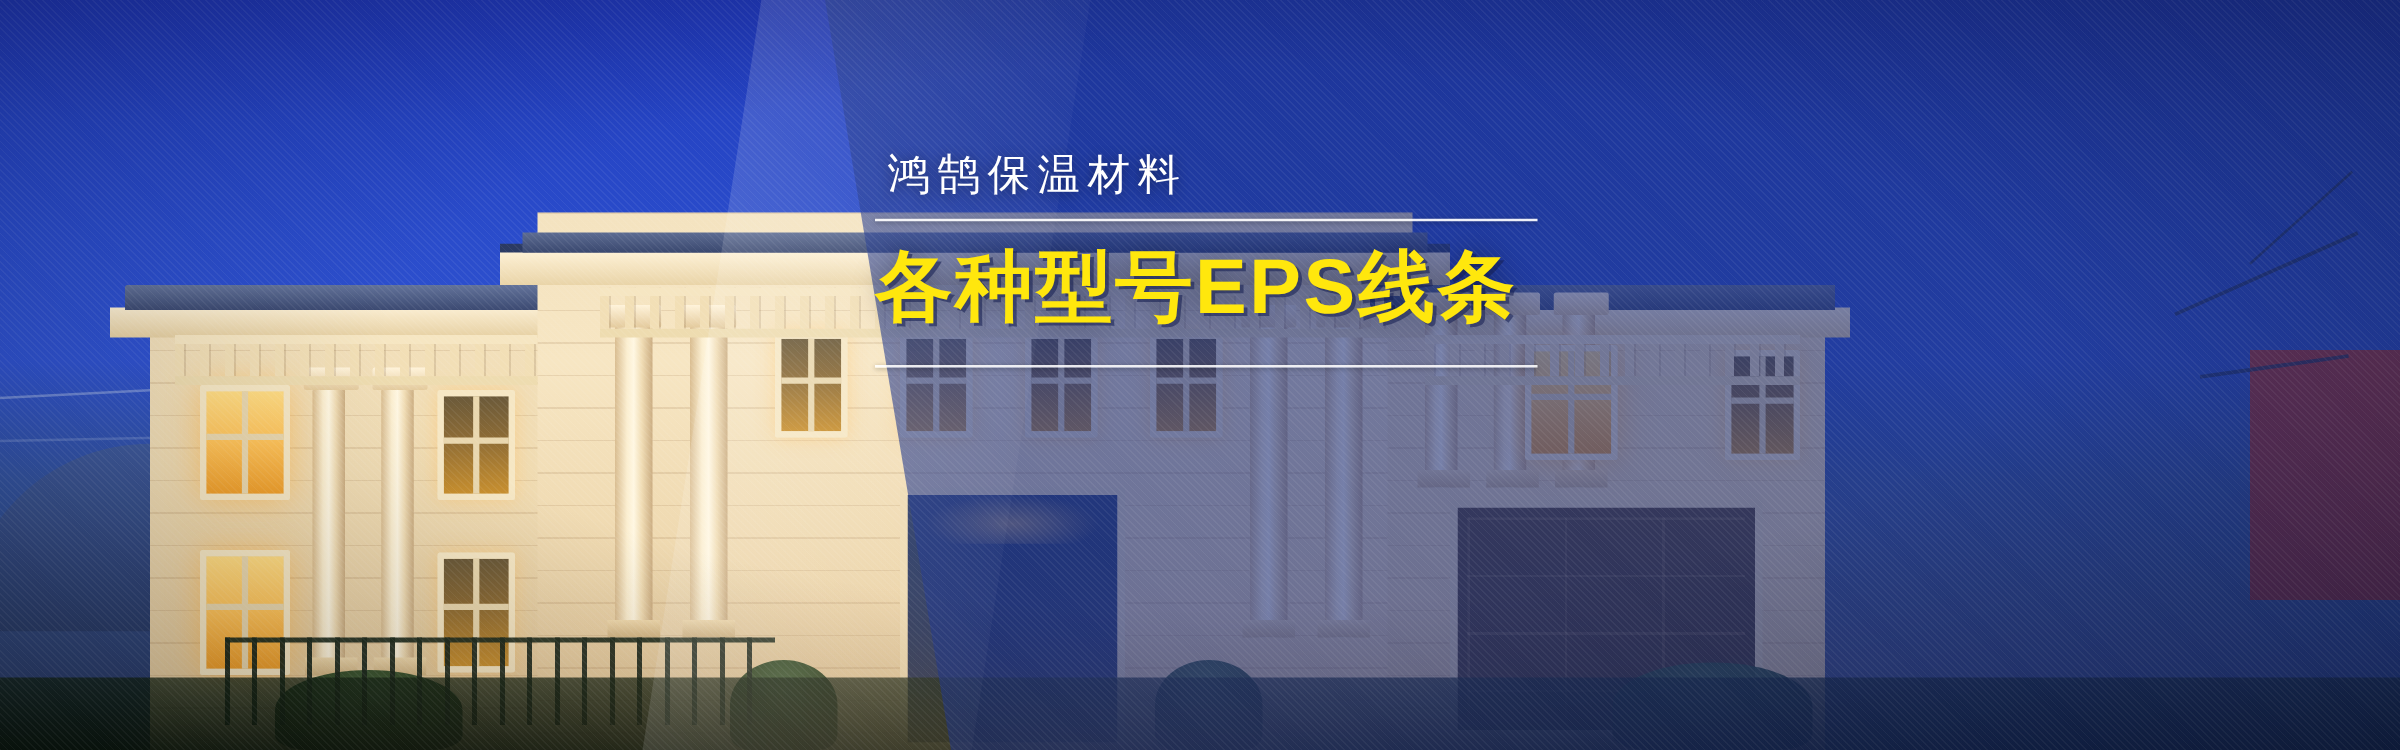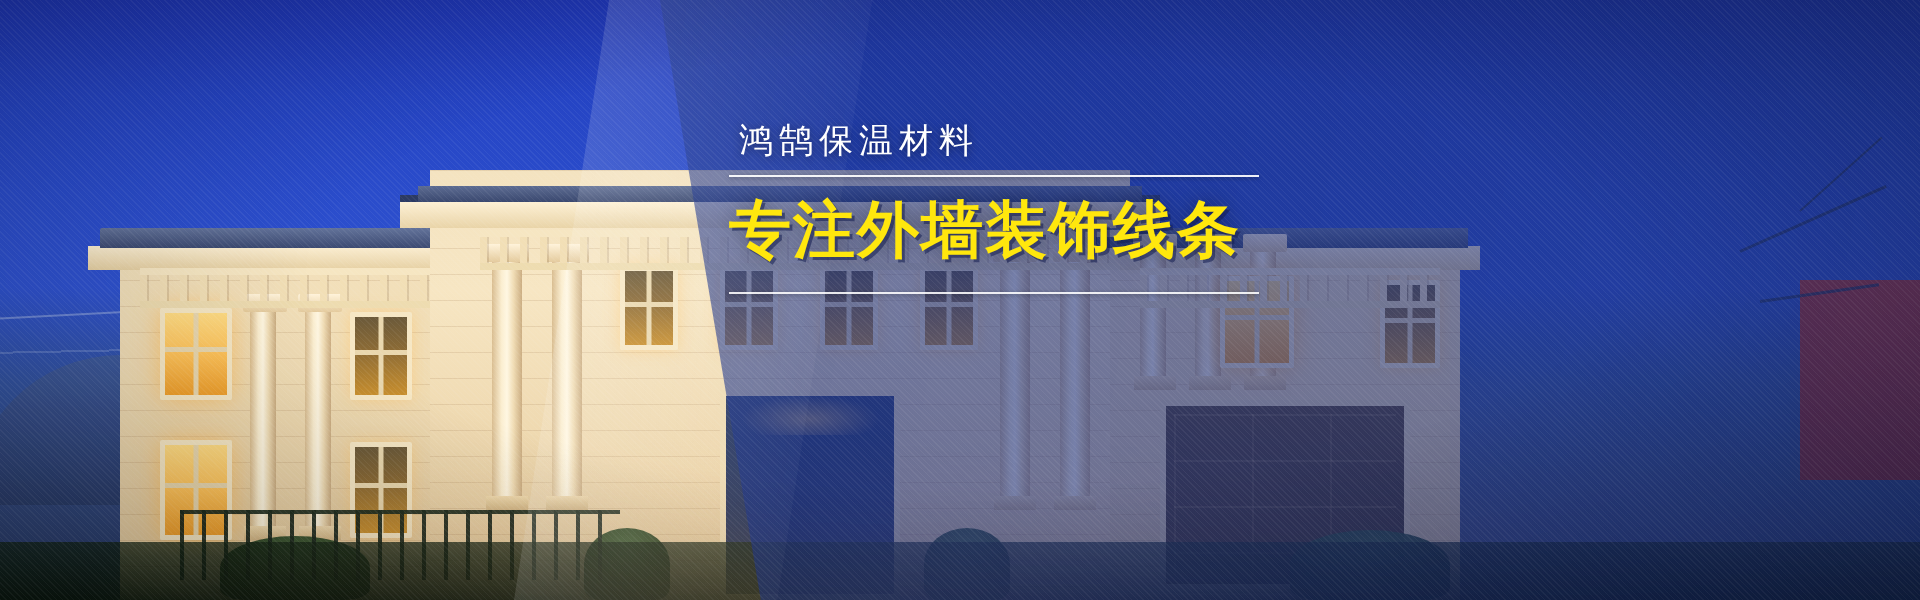--- a/index.html
+++ b/index.html
@@ -267,21 +267,21 @@
   .vignette {
     position:absolute; inset:0;
     background:radial-gradient(ellipse 75% 80% at 50% 45%,
       rgba(0,0,0,0) 45%, rgba(0,0,0,.28) 100%);
     pointer-events:none;
   }
 
   
   .text-block {
     position:absolute;
-    left:729px; top:120px;
+    left:700px; top:120px;
     width:620px;
     text-align:left;
     z-index:20;
   }
   .brand {
     font-size:34px;
     font-weight:400;
     color:#ffffff;
     letter-spacing:6px;
     line-height:1.2;
@@ -439,17 +439,17 @@
   </div>
 
   <div class="overlay-panel"></div>
   <div class="shaft"></div>
   <div class="hatch"></div>
   <div class="vignette"></div>
 
   <div class="text-block">
     <div class="brand">鸿鹄保温材料</div>
     <div class="rule-top"></div>
-    <div class="headline">专注外墙装饰线条</div>
+    <div class="headline">各种型号EPS线条</div>
     <div class="rule-bottom"></div>
   </div>
 
 </div>
 
 </body></html>

